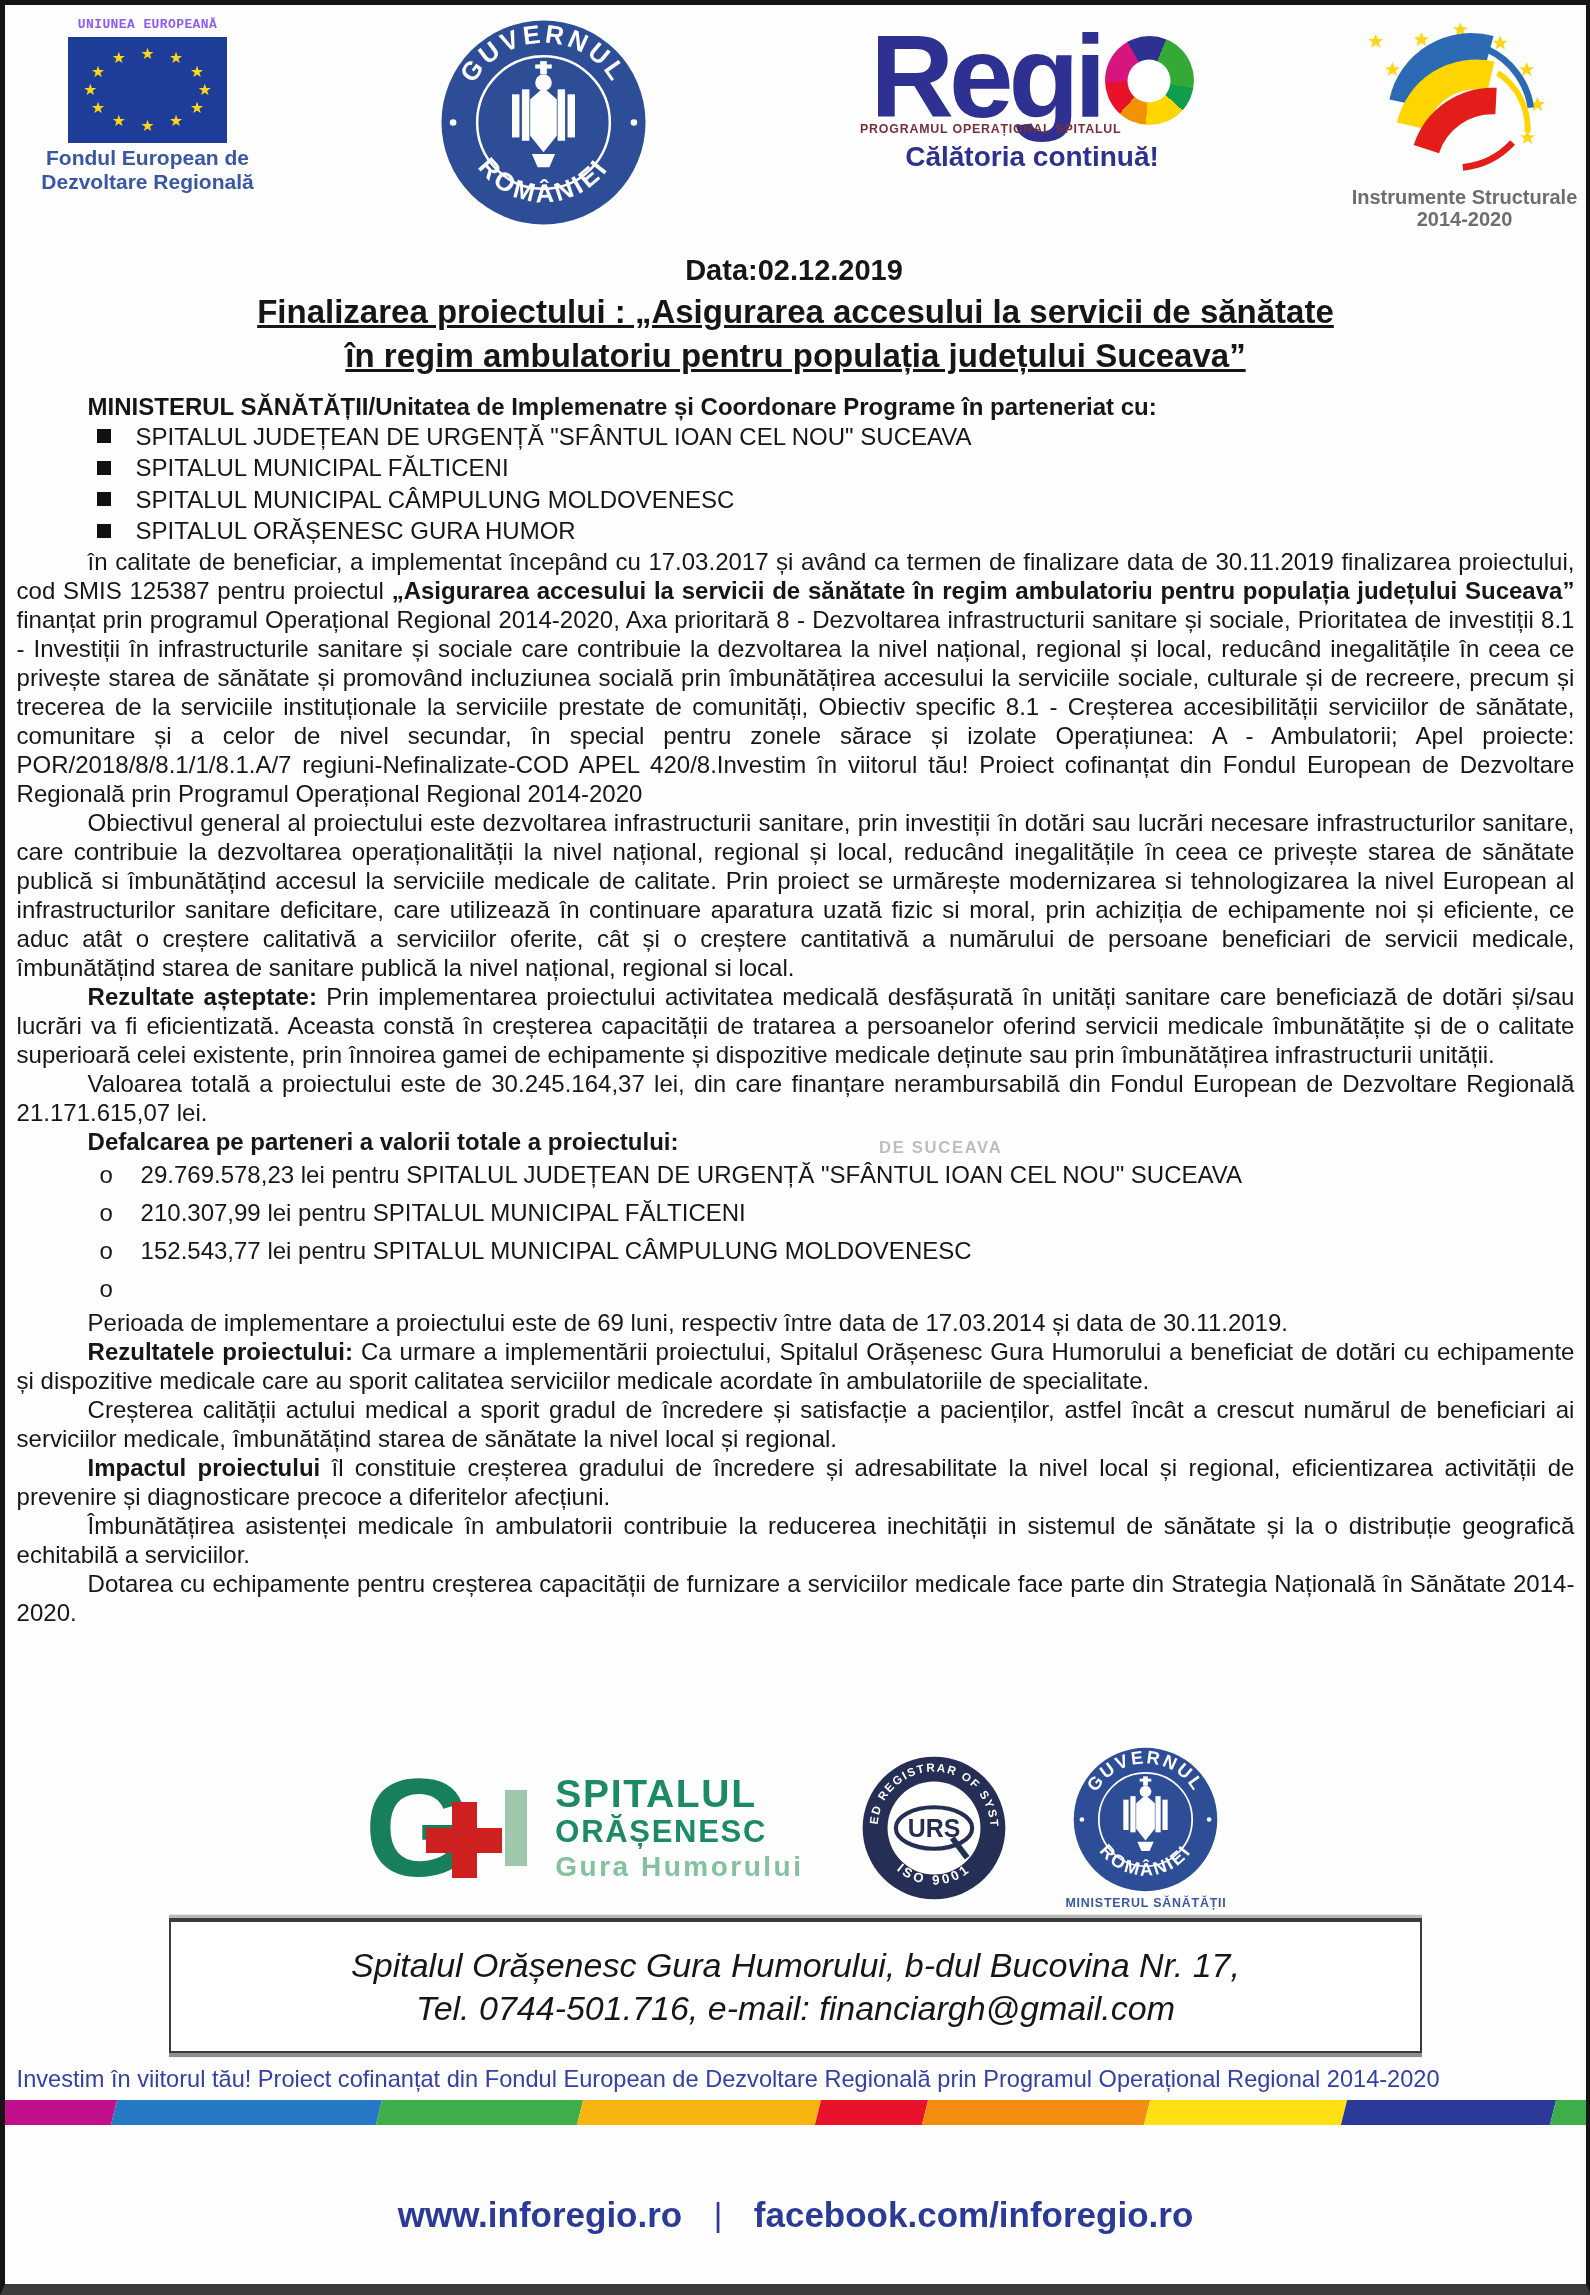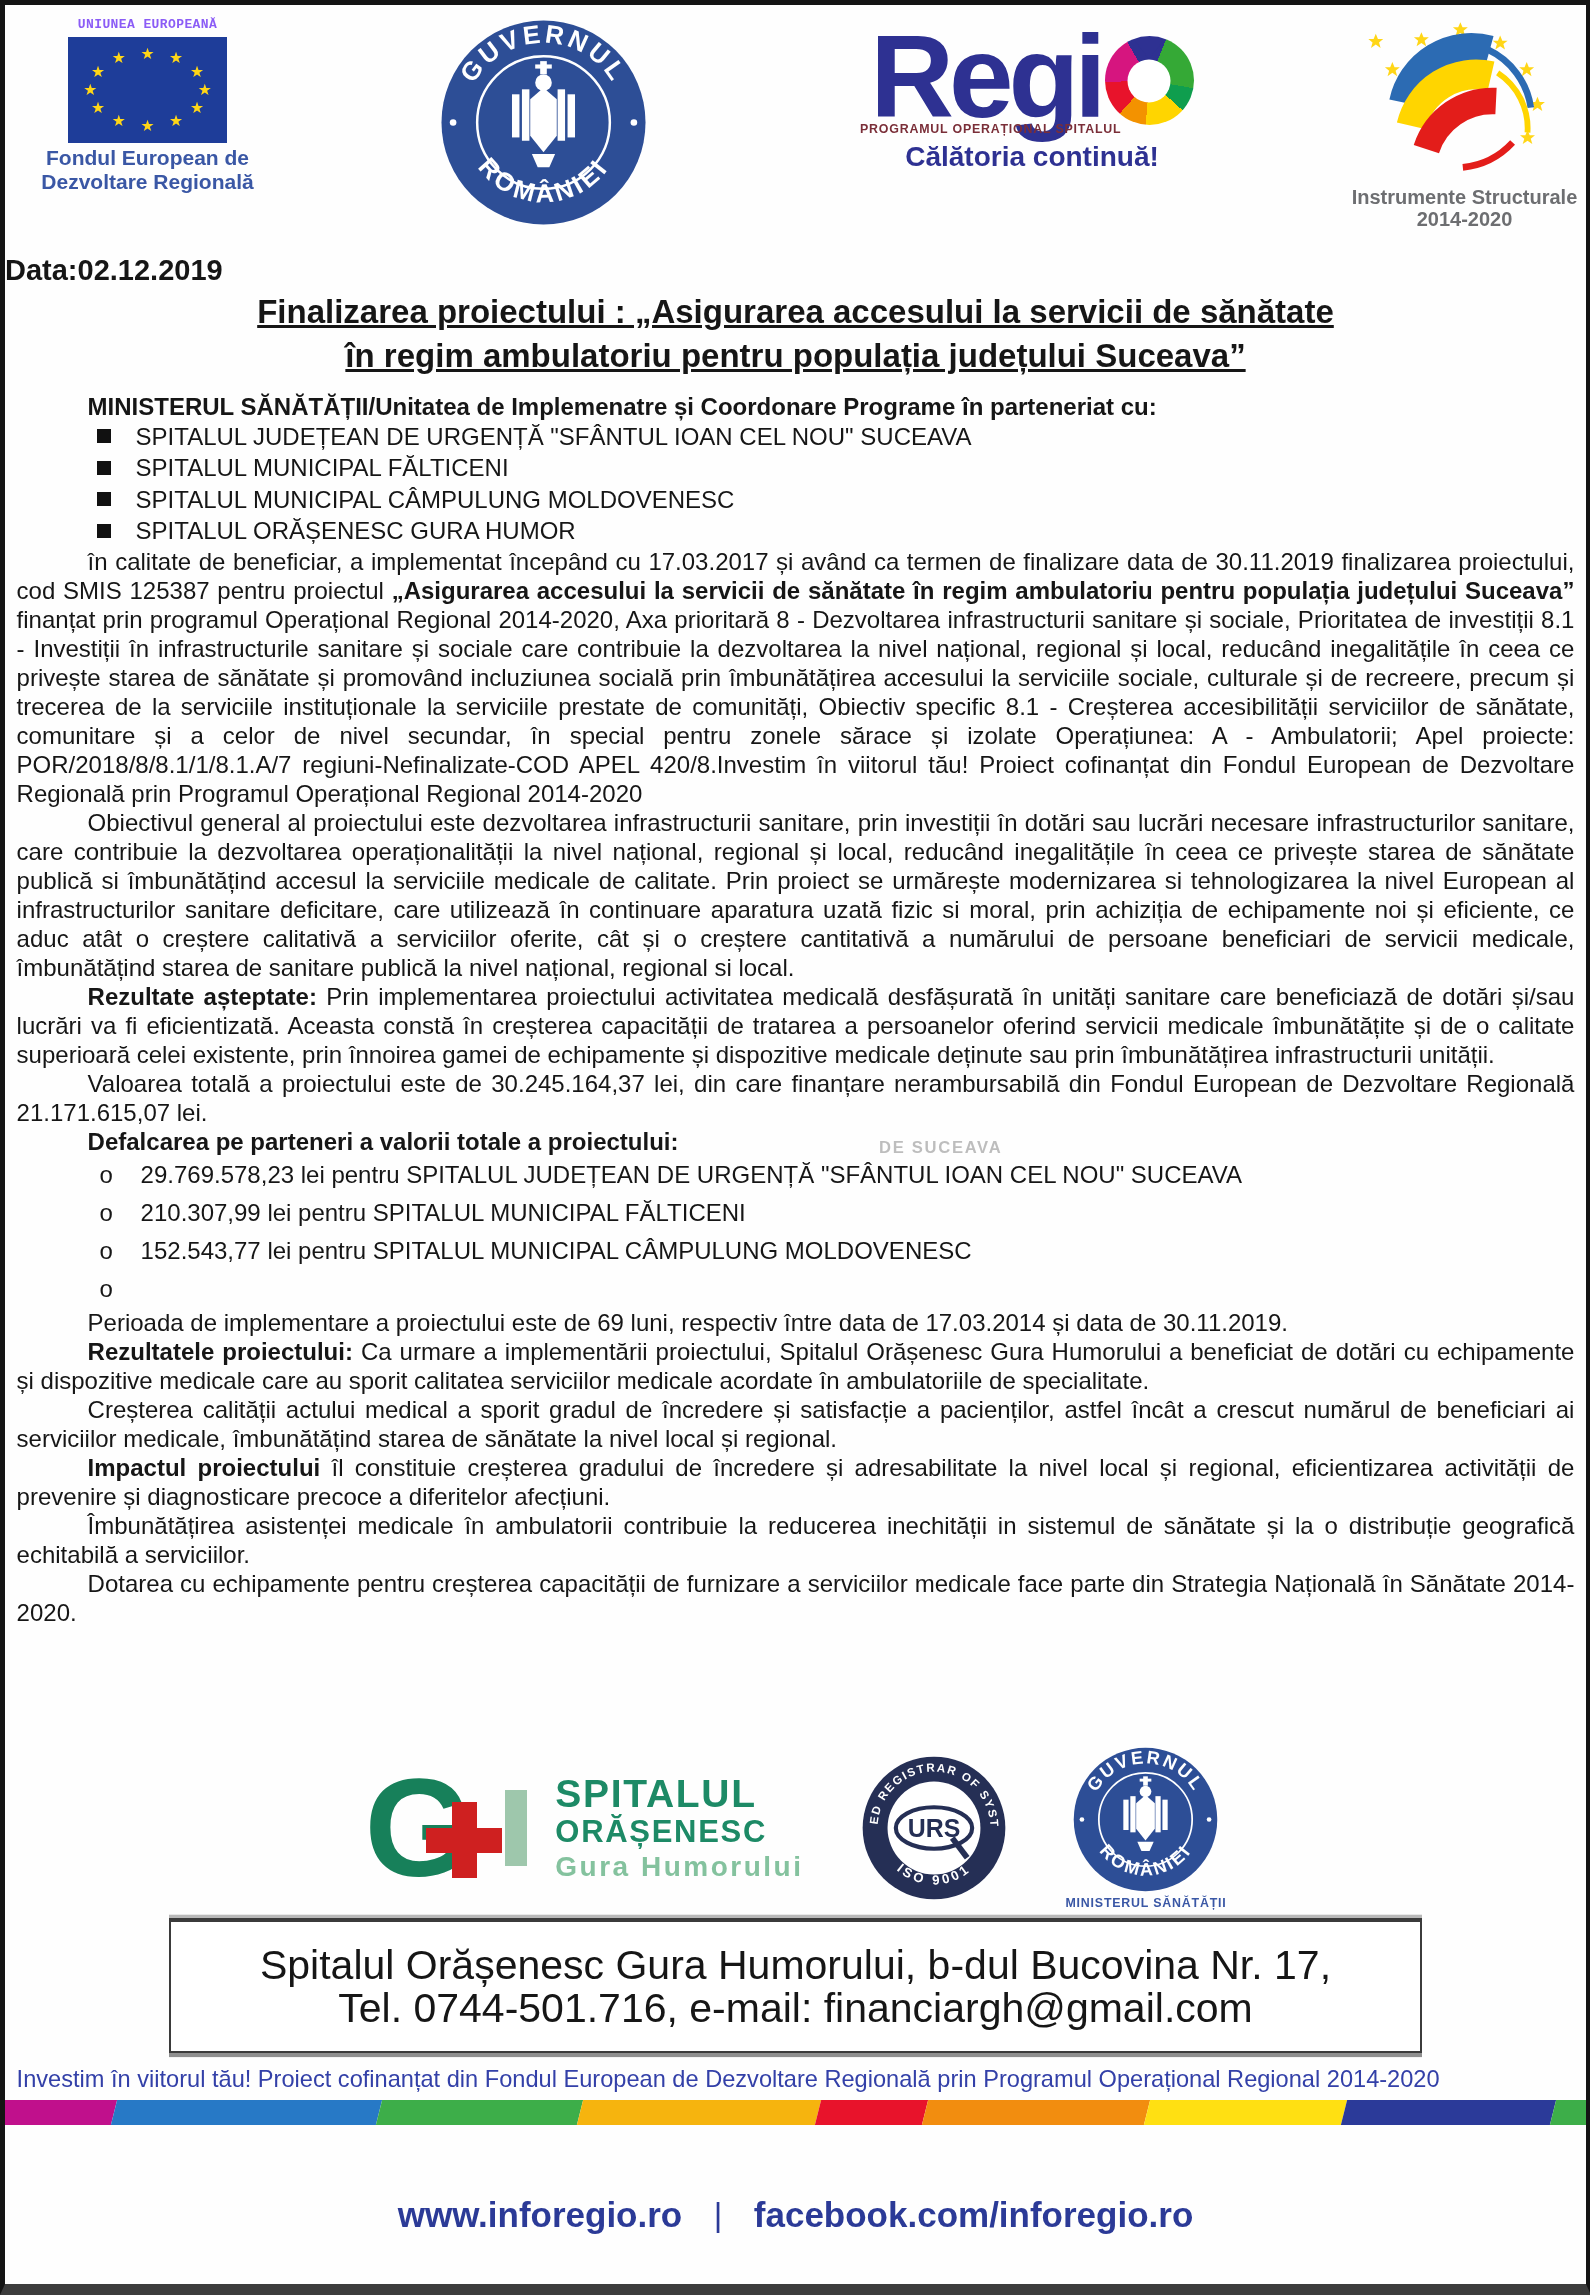--- a/index.html
+++ b/index.html
@@ -25,21 +25,21 @@
     background:#fff;transform:translate(-50%,-50%);}
   .regio-notch{position:absolute;left:50%;top:5px;transform:translateX(-50%);width:0;height:0;z-index:2;
     border-left:14px solid transparent;border-right:14px solid transparent;border-top:18px solid #2e3192;}
   .regio-sub{color:#7a2e38;font-weight:bold;font-size:12.4px;letter-spacing:0.8px;text-align:left;margin:-5px 0 0 10px;}
   .regio-tag{color:#2e3192;font-weight:bold;font-size:28px;margin-top:5px;}
   .is-logo{position:absolute;left:1335px;top:13.3px;width:249px;text-align:center;}
   .is-caption{color:#6d6e71;font-weight:bold;font-size:20px;line-height:22.4px;margin-top:-1.7px;}
   
   .banner{height:73px;background:#9a9a9a;display:flex;align-items:center;justify-content:center;}
   .banner-text{color:#fff;font-weight:bold;font-size:44px;letter-spacing:0.8px;}
-  .date-row{text-align:left;padding-right:3px;font-weight:bold;font-size:29px;margin-top:10px;}
+  .date-row{text-align:center;padding-right:3px;font-weight:bold;font-size:29px;margin-top:10px;}
   .title{text-align:center;font-weight:bold;font-size:33px;line-height:44px;margin-top:3.3px;text-decoration:underline;}
   
   .body{margin:13.3px 11.6px 0 11.6px;font-size:24px;line-height:29px;text-align:justify;}
   .intro{font-weight:bold;margin-left:71px;text-align:left;}
   .brow{display:flex;align-items:baseline;margin-left:80px;line-height:31.5px;}
   .sq{width:14px;height:14px;background:#111;flex:0 0 14px;align-self:center;margin-right:25px;}
   .p{text-indent:71px;}
   .b{font-weight:bold;}
   .defal-head{font-weight:bold;margin-left:71px;text-align:left;}
   .orow{display:flex;align-items:baseline;margin-left:83px;line-height:38px;}
@@ -56,21 +56,21 @@
   .cross .v{left:26px;top:0;width:25px;height:76px;}
   .cross .h{left:0;top:26px;width:76px;height:25px;}
   .hbar1{position:absolute;left:84px;top:28px;width:21.5px;height:76px;background:#9ec7ac;}
   .spital-text{margin-left:10px;text-align:left;}
   .spital-l1{color:#1d8a66;font-weight:bold;font-size:39px;letter-spacing:1.7px;line-height:41px;}
   .spital-l2{color:#1d8a66;font-weight:bold;font-size:31px;letter-spacing:1.7px;line-height:35px;}
   .spital-l3{color:#84c29e;font-weight:bold;font-size:28px;letter-spacing:2.5px;line-height:35px;}
   .gov-caption{color:#3a57a5;font-weight:bold;font-size:12.4px;letter-spacing:0.8px;margin-top:3.3px;text-align:center;}
   .contact{width:1253px;margin:5px auto 8px;border:2.5px solid #3b3b3b;border-top-width:4.1px;
     box-shadow:0 4.1px 0 #8f8f8f,0 -3.3px 0 #b9b9b9;background:#fff;
-    text-align:center;font-size:41px;line-height:43px;padding:21.5px 8.3px;box-sizing:border-box;}
+    text-align:center;font-size:34px;line-height:43px;padding:21.5px 8.3px;box-sizing:border-box;font-style:italic;}
   .investim{color:#3340a8;font-size:23.6px;white-space:nowrap;padding:0 11.6px;margin-top:13.3px;font-weight:500;}
   .stripe{height:25px;margin-top:6.6px;overflow:hidden;}
   .stripe-inner{display:flex;height:100%;width:104%;margin-left:-2%;transform:skewX(-14deg);}
   .links{display:flex;justify-content:center;align-items:center;gap:31.5px;margin-top:70px;
     color:#2b3a97;font-weight:bold;font-size:35px;}
   .links .sep{font-weight:normal;font-size:33px;}
   .disclaimer{text-align:center;font-size:25px;margin-top:46px;color:#161616;}
   
   .seal-svg{display:block;margin:0 auto;}
 </style>

